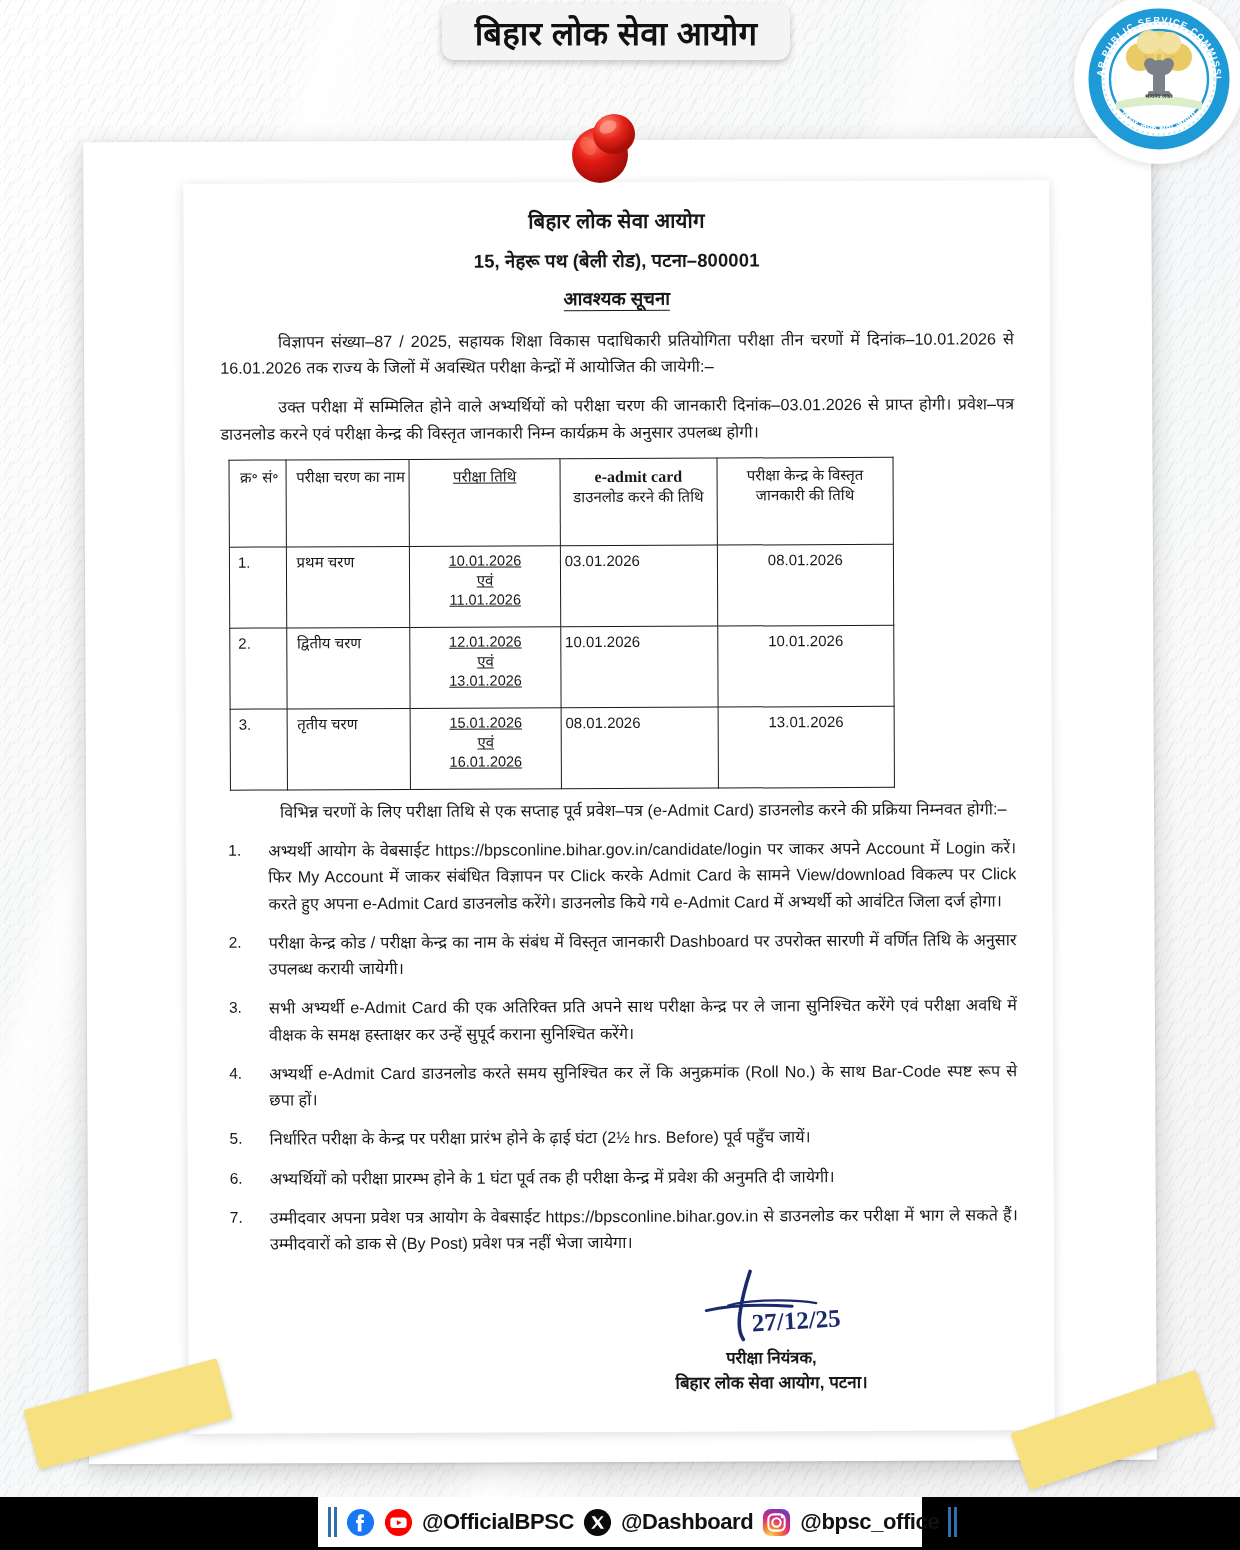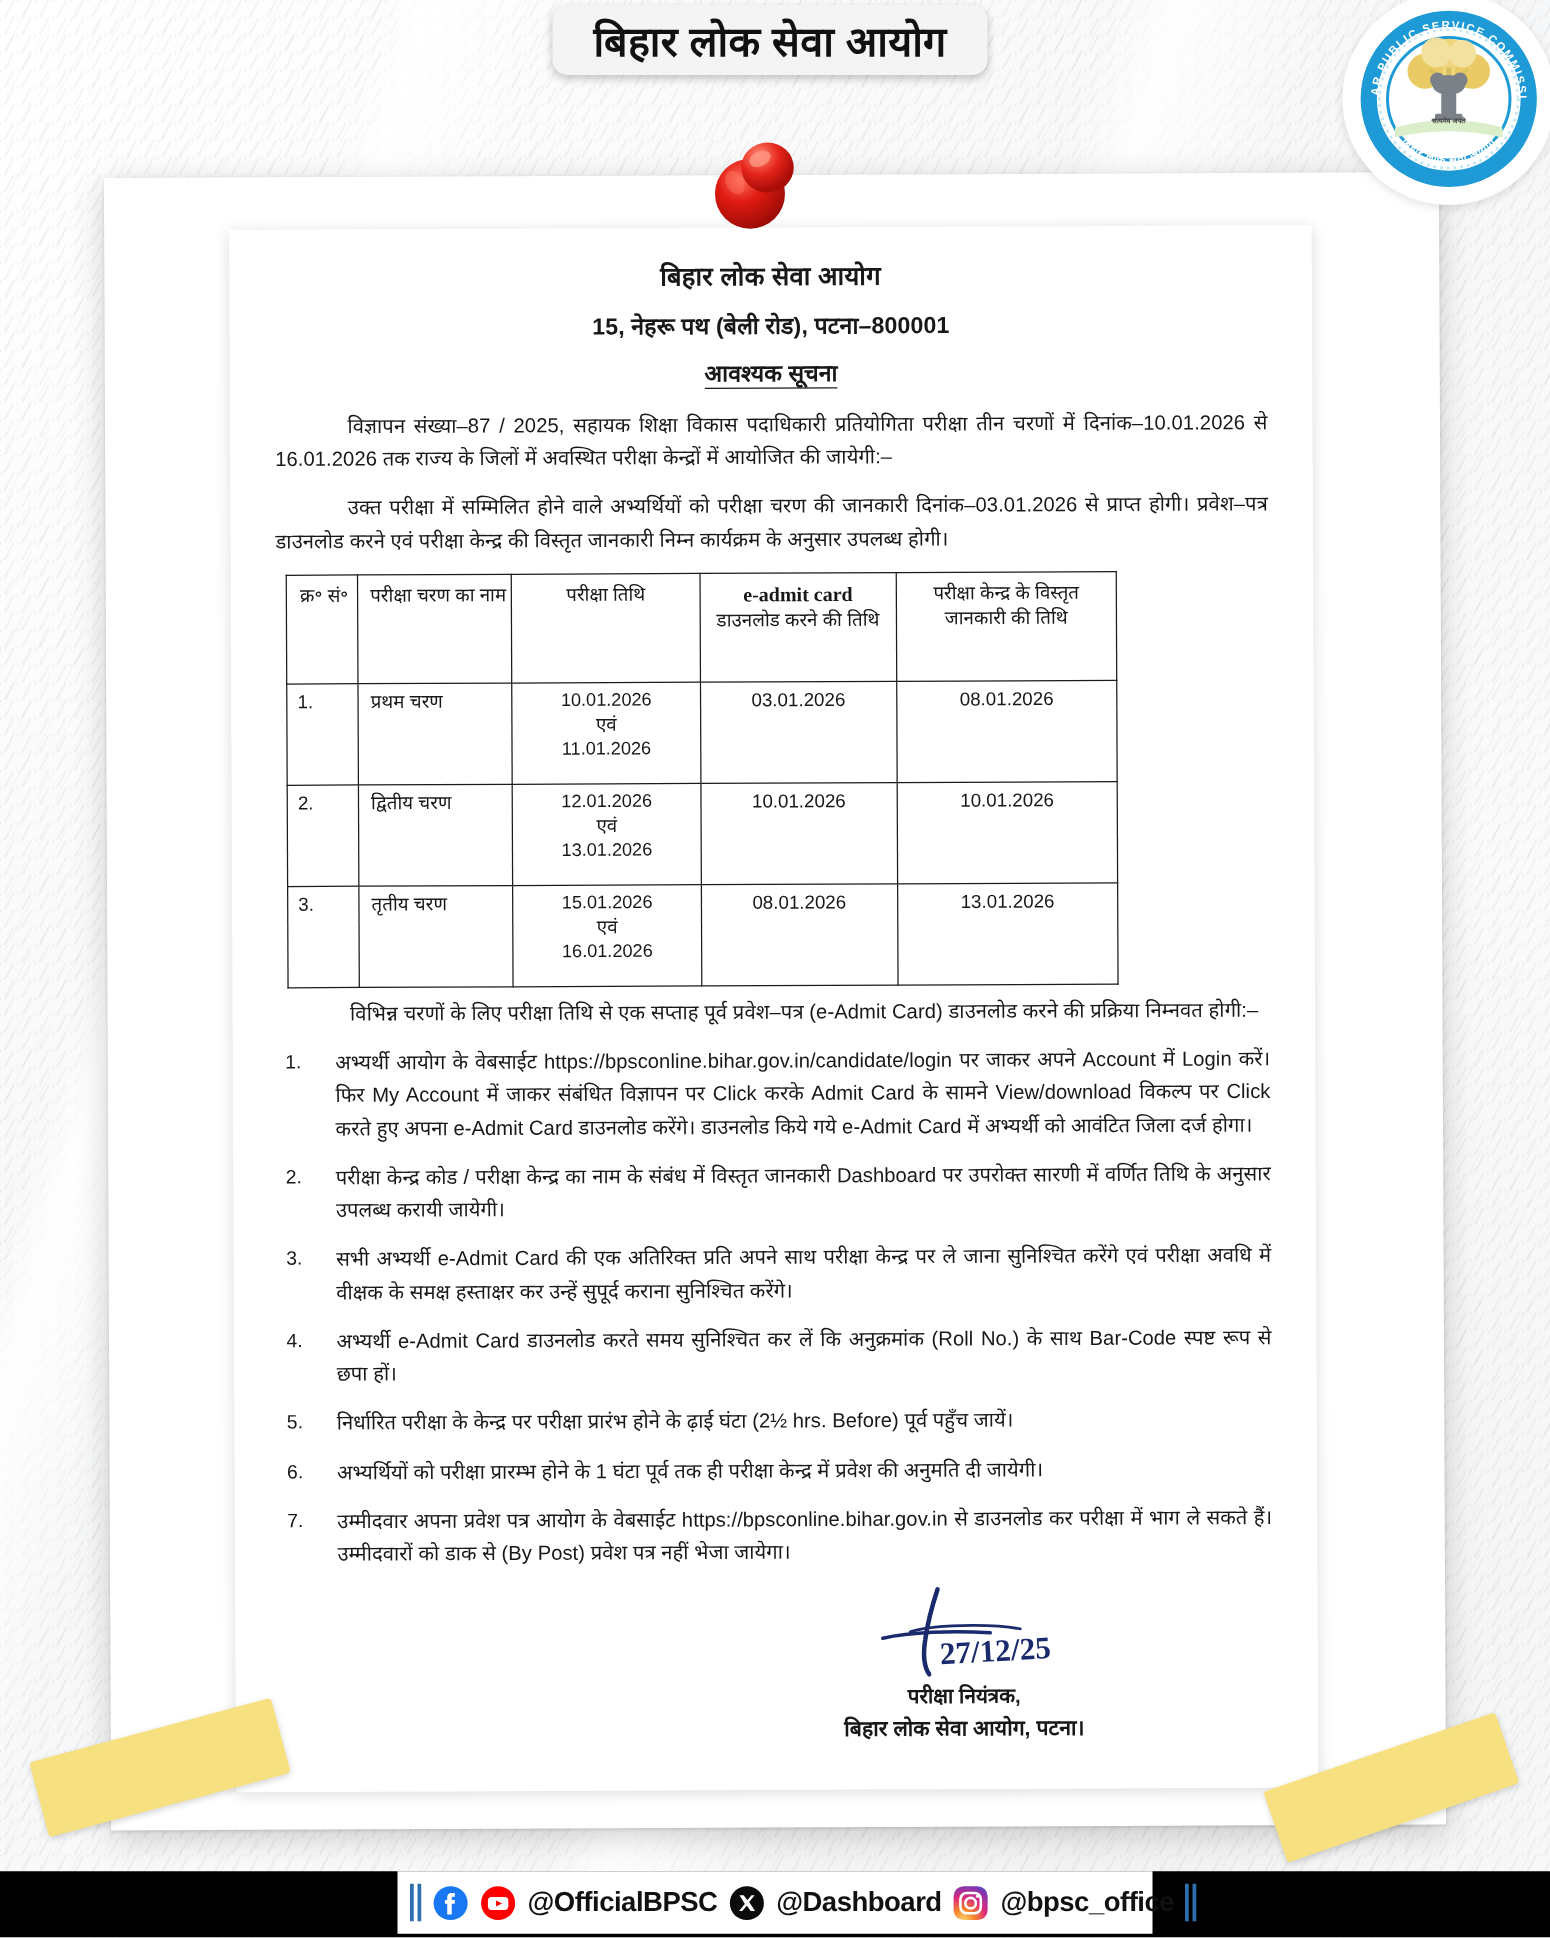--- a/index.html
+++ b/index.html
@@ -102,22 +102,22 @@
     font-family:"Liberation Sans",sans-serif;
   }
   table#sched td,table#sched th{
     border:1.4px solid #1a1b1d;
     padding:5px 4px;vertical-align:top;
     font-size:15px;font-weight:400;line-height:1.34;
   }
   table#sched thead td{text-align:center;height:74px;vertical-align:top;padding-top:7px;}
   .c-sn{width:46px;text-align:left;padding-left:8px !important;}
   .c-name{width:116px;text-align:left;padding-left:10px !important;}
-  .c-date{width:148px;text-align:center;}
-  .c-adm{width:155px;text-align:center;}
+  .c-date{width:148px;text-align:center;text-decoration:underline;}
+  .c-adm{width:155px;text-align:left;}
   .c-det{width:176px;text-align:center;}
   table#sched tbody td{height:70px;}
   .num-en{font-family:"Liberation Sans",sans-serif;font-size:14.5px;}
   .adm-en{font-family:"Liberation Serif",serif;font-weight:700;font-size:16px;}
 
   
   ol#steps{margin:8px 0 0 0;padding:0;list-style:none;counter-reset:st;}
   ol#steps li{
     position:relative;padding-left:46px;margin-bottom:13px;
     font-family:"Liberation Sans",sans-serif;

